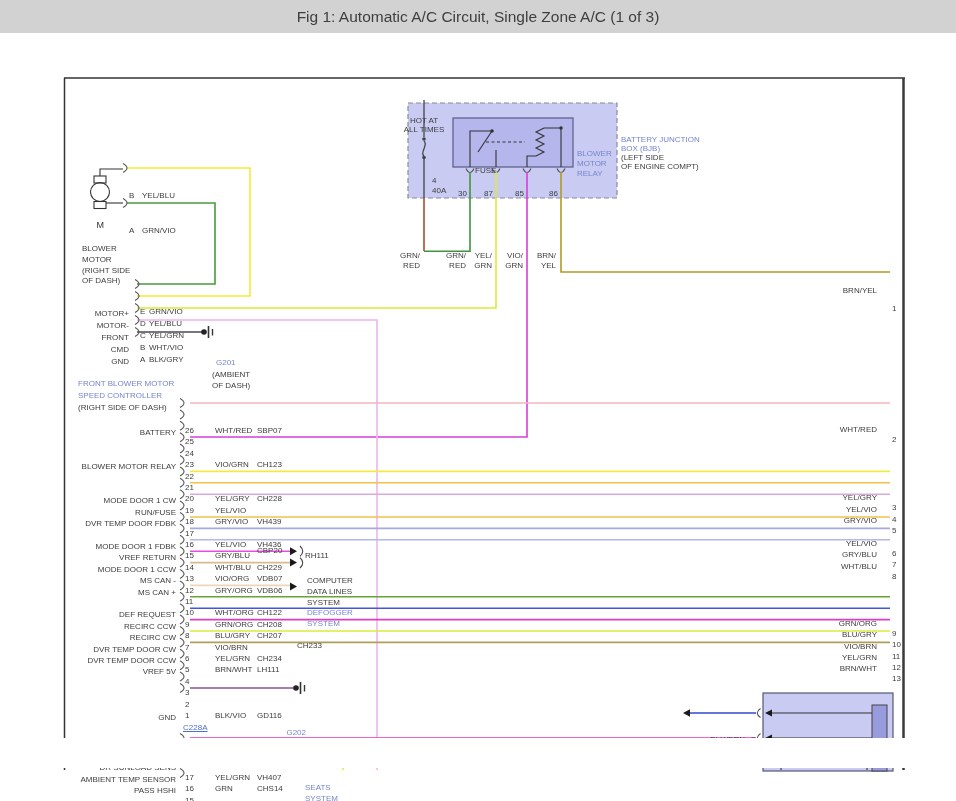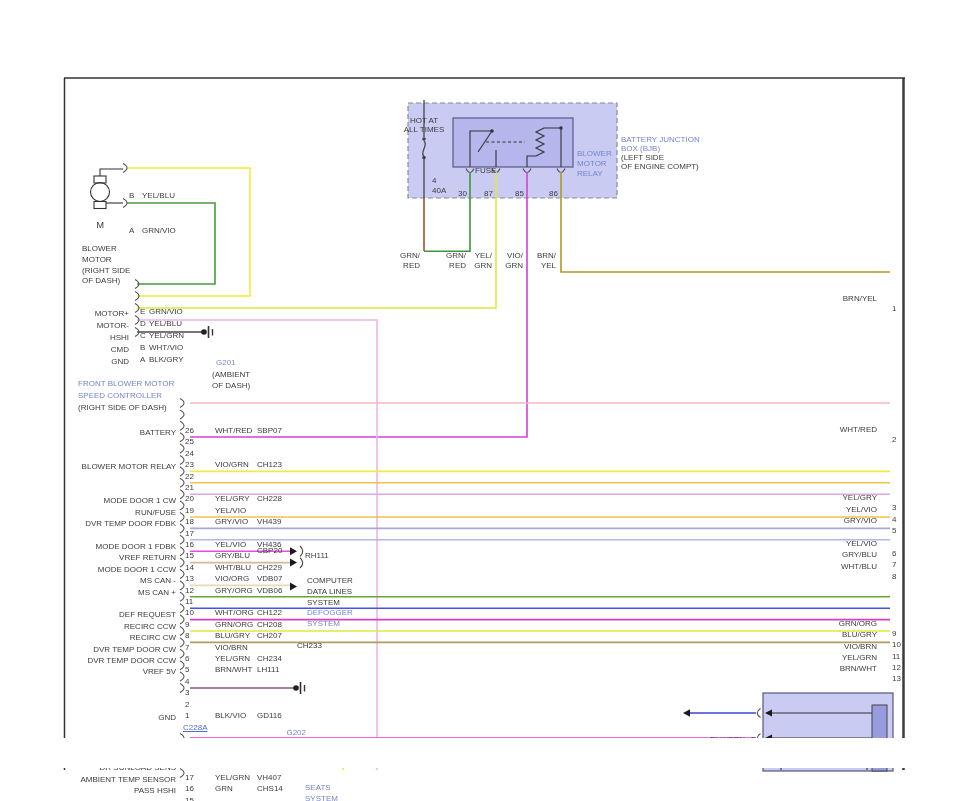--- a/index.html
+++ b/index.html
@@ -17,20 +17,23 @@
   .ca{transform:translateX(-50%);}
   .box{position:absolute;background:#c9cbf2;border:1px solid #6a6aa0;box-sizing:border-box;}
   .br{stroke:#555;fill:none;stroke-width:1.1;}
   #crop{position:absolute;left:0;top:738px;width:956px;height:30px;background:#fff;z-index:40;}
   .msym{position:absolute;font-size:9px;color:#333;}
 </style>
 </head>
 <body>
 <div id="screen">
 
+<div id="titlebar">
+  <span class="tt">Fig 1: Automatic A/C Circuit, Single Zone A/C (1 of 3)</span>
+</div>
 
 <div id="diagram">
   <svg width="956" height="768" viewBox="0 33 956 768">
 
     <g>
       <line x1="64" y1="78" x2="905" y2="78" stroke="#333" stroke-width="1.5"></line>
       <line x1="64.5" y1="78" x2="64.5" y2="770" stroke="#333" stroke-width="1.5"></line>
       <line x1="903.5" y1="78" x2="903.5" y2="770" stroke="#3a3a3a" stroke-width="2.5"></line>
     </g>
 
@@ -320,42 +323,42 @@
       <div class="t ra" style="left: 176px; top: 753.4px;">PASS HSHI</div>
       <div class="t " style="left: 185px; top: 763.1px;">15</div>
       <div class="t " style="left: 140px; top: 274px;">E</div>
       <div class="t " style="left: 149px; top: 274px;">GRN/VIO</div>
       <div class="t ra" style="left: 129px; top: 276px;">MOTOR+</div>
       <div class="t " style="left: 140px; top: 286px;">D</div>
       <div class="t " style="left: 149px; top: 286px;">YEL/BLU</div>
       <div class="t ra" style="left: 129px; top: 288px;">MOTOR-</div>
       <div class="t " style="left: 140px; top: 298px;">C</div>
       <div class="t " style="left: 149px; top: 298px;">YEL/GRN</div>
-      <div class="t ra" style="left: 129px; top: 300px;">HSHI</div>
+      <div class="t ra" style="left: 129px; top: 300px;">FRONT</div>
       <div class="t " style="left: 140px; top: 310px;">B</div>
       <div class="t " style="left: 149px; top: 310px;">WHT/VIO</div>
       <div class="t ra" style="left: 129px; top: 312px;">CMD</div>
       <div class="t " style="left: 140px; top: 322px;">A</div>
       <div class="t " style="left: 149px; top: 322px;">BLK/GRY</div>
       <div class="t ra" style="left: 129px; top: 324px;">GND</div>
       <div class="t " style="left: 129px; top: 158px;">B</div>
       <div class="t " style="left: 142px; top: 158px;">YEL/BLU</div>
       <div class="t " style="left: 129px; top: 193px;">A</div>
       <div class="t " style="left: 142px; top: 193px;">GRN/VIO</div>
       <div class="t ra" style="left: 420px; top: 218px;">GRN/</div>
       <div class="t ra" style="left: 420px; top: 228px;">RED</div>
       <div class="t ra" style="left: 466px; top: 218px;">GRN/</div>
       <div class="t ra" style="left: 466px; top: 228px;">RED</div>
       <div class="t ra" style="left: 492px; top: 218px;">YEL/</div>
       <div class="t ra" style="left: 492px; top: 228px;">GRN</div>
       <div class="t ra" style="left: 523px; top: 218px;">VIO/</div>
       <div class="t ra" style="left: 523px; top: 228px;">GRN</div>
       <div class="t ra" style="left: 556px; top: 218px;">BRN/</div>
       <div class="t ra" style="left: 556px; top: 228px;">YEL</div>
-      <div class="t ra" style="left: 877px; top: 261px; padding-left: 7px;">BRN/YEL</div>
+      <div class="t ra" style="left: 877px; top: 253px; padding-left: 7px;">BRN/YEL</div>
       <div class="t " style="left: 892px; top: 271px;">1</div>
       <div class="t ra" style="left: 877px; top: 392px;">WHT/RED</div>
       <div class="t " style="left: 892px; top: 402px;">2</div>
       <div class="t ra" style="left: 877px; top: 460.4px;">YEL/GRY</div>
       <div class="t " style="left: 892px; top: 470.4px;">3</div>
       <div class="t ra" style="left: 877px; top: 471.8px;">YEL/VIO</div>
       <div class="t " style="left: 892px; top: 481.8px;">4</div>
       <div class="t ra" style="left: 877px; top: 483.2px;">GRY/VIO</div>
       <div class="t " style="left: 892px; top: 493.2px;">5</div>
       <div class="t ra" style="left: 877px; top: 506px;">YEL/VIO</div>

